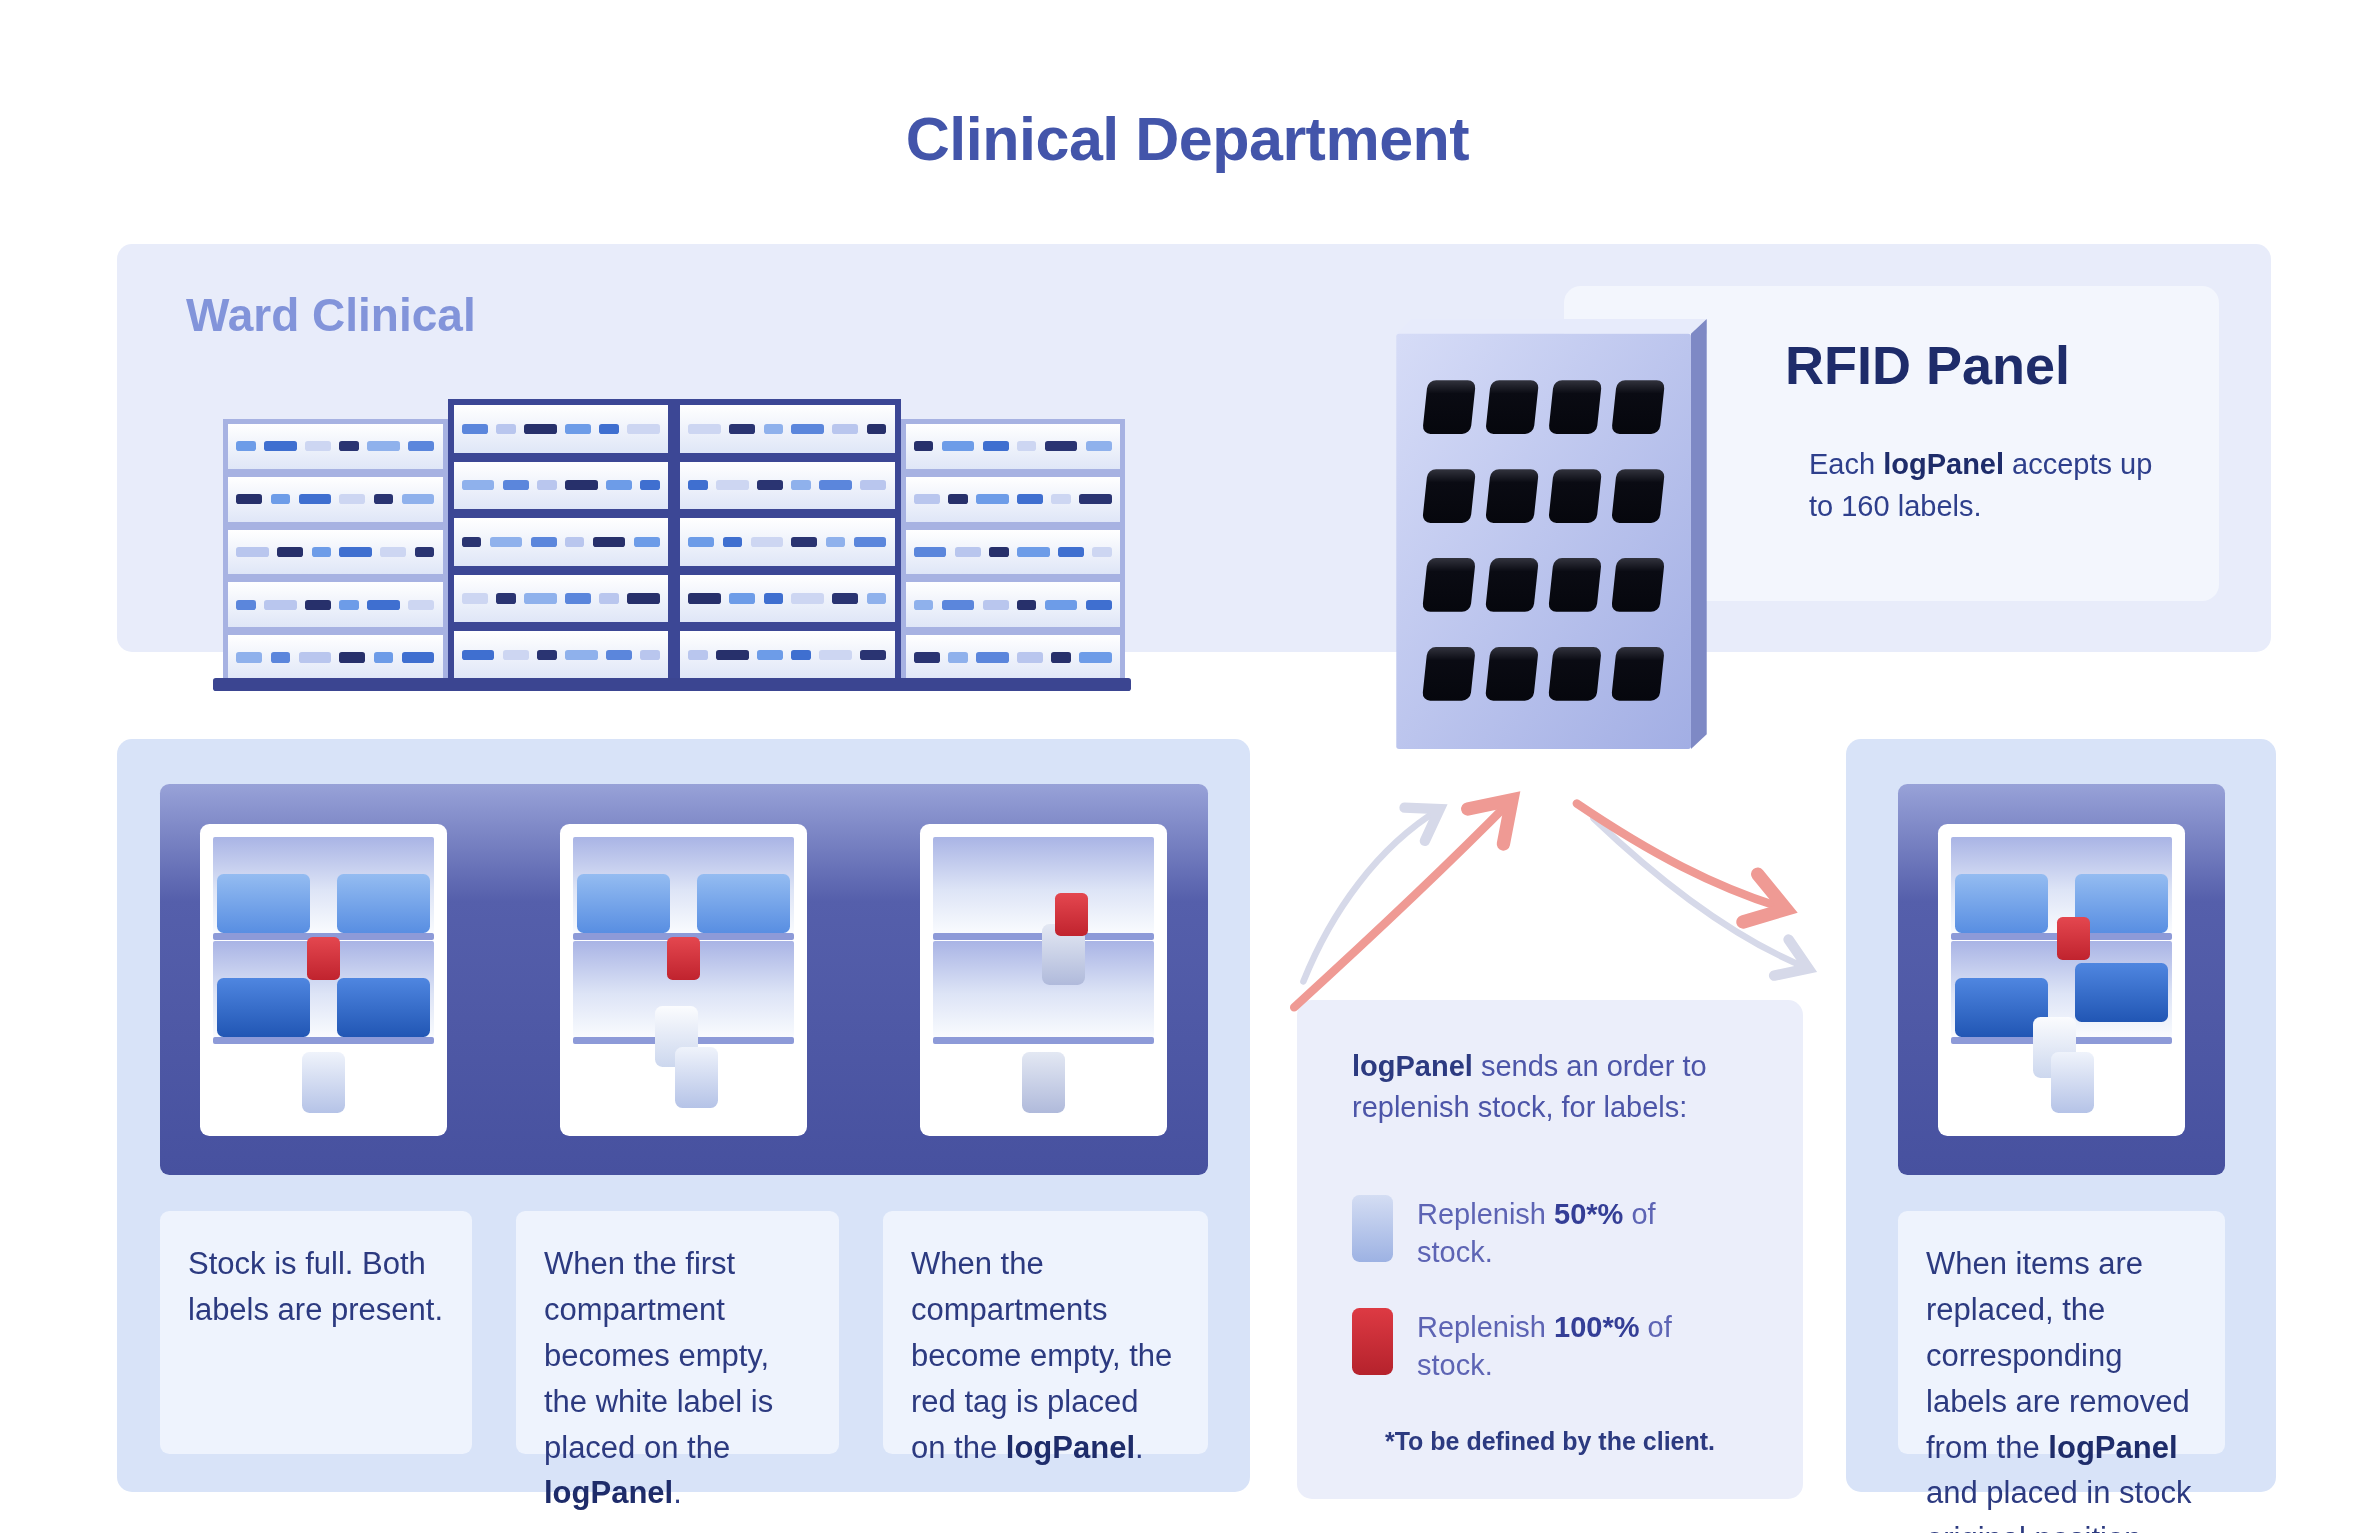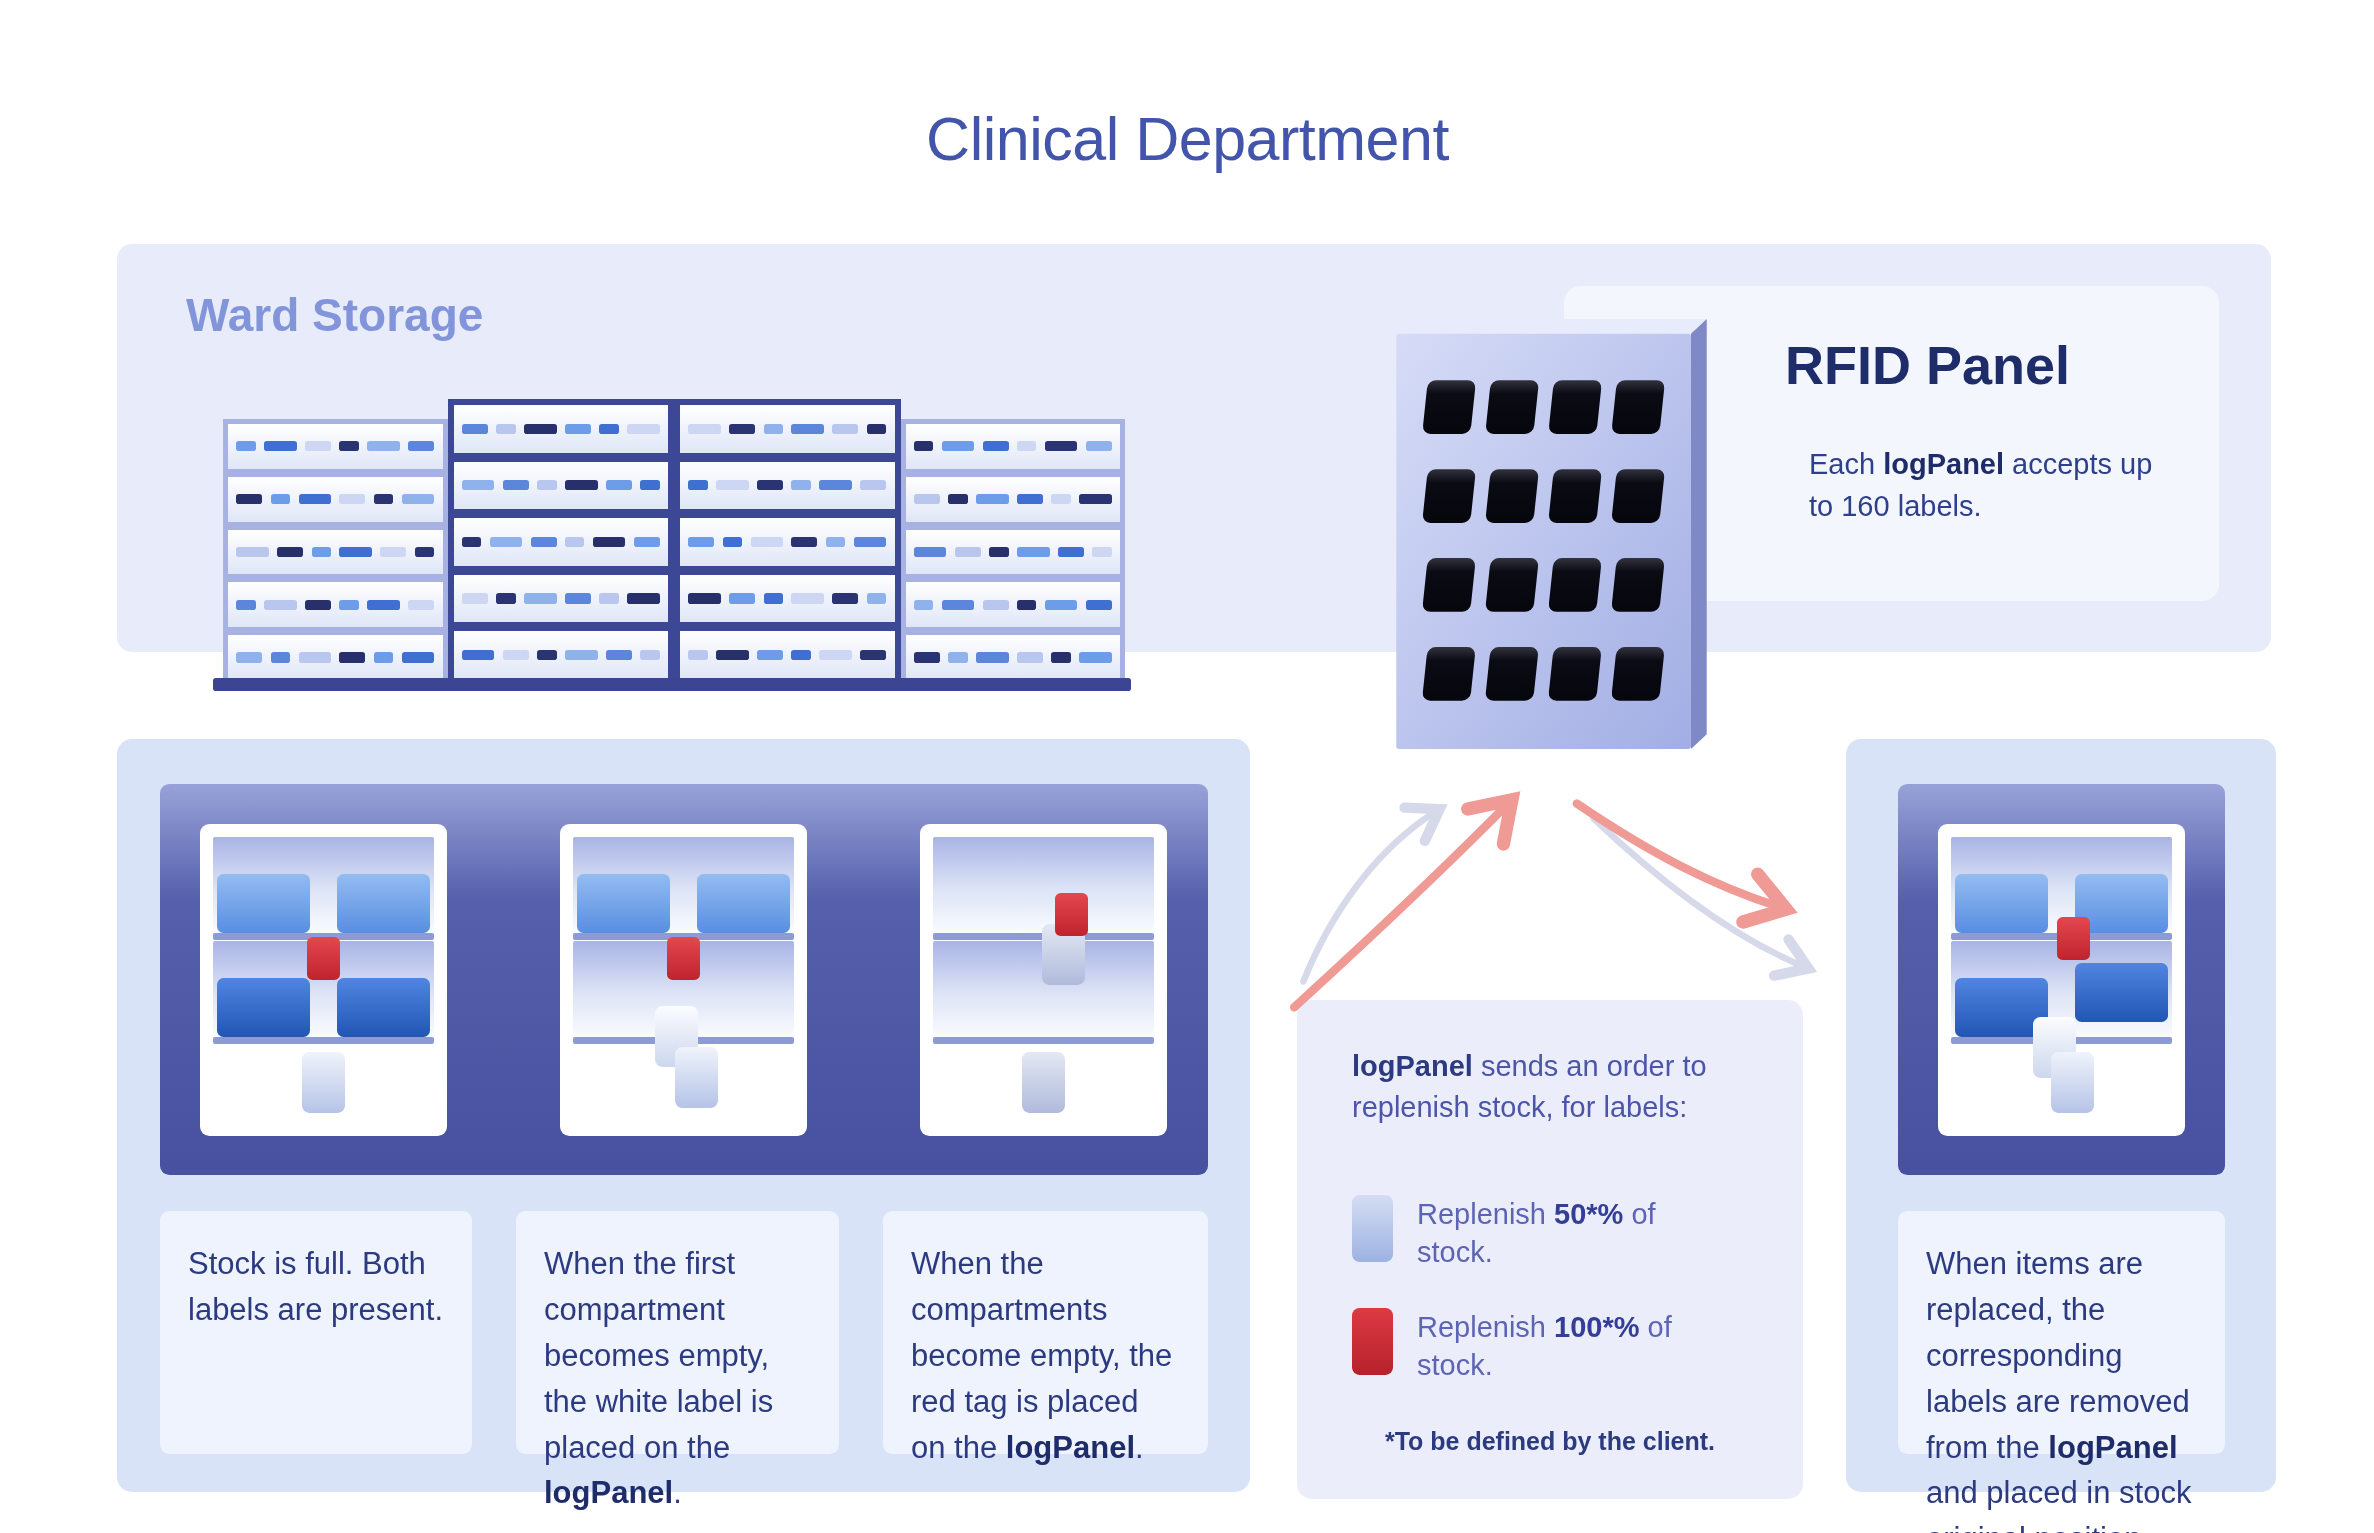--- a/index.html
+++ b/index.html
@@ -2,21 +2,21 @@
 <html style="font-size:15px"><head>
 <meta charset="utf-8">
 <style>
   * { margin:0; padding:0; box-sizing:border-box; }
   body { background:#ffffff; }
   .page { position:relative; width:2375px; height:1533px; background:#ffffff;
           font-family:"Liberation Sans", sans-serif; overflow:hidden; }
 
   
   .title { position:absolute; top:104px; left:0; width:100%; text-align:center;
-           font-size:61px; font-weight:400; color:#4355aa; letter-spacing:-0.5px; }
+           font-size:61px; font-weight:700; color:#4355aa; letter-spacing:-0.5px; }
 
   
   .ward-panel { position:absolute; left:117px; top:244px; width:2154px; height:408px;
                 background:#e8ecfa; border-radius:15px; }
   .ward-heading { position:absolute; left:186px; top:288px; font-size:46px;
                   font-weight:700; color:#8294da; }
 
   .shelving { position:absolute; left:223px; top:399px; width:902px; height:289px;
               display:flex; align-items:flex-end; }
   .shelf-col { flex:1; height:269px; display:flex; flex-direction:column;
@@ -97,21 +97,21 @@
   .arrows { position:absolute; left:1280px; top:759px; pointer-events:none; }
 </style>
 </head>
 <body>
 
 <div class="page">
 
   <h1 class="title">Clinical Department</h1>
 
   <section class="ward-panel"></section>
-  <h2 class="ward-heading">Ward Storage</h2>
+  <h2 class="ward-heading">Ward Clinical</h2>
   <div class="shelving">
       <div class="shelf-col">
         <div class="shelf-row">
           <span class="bin-strip" style="background: rgb(109, 156, 232); flex-grow: 1;"></span>
           <span class="bin-strip" style="background: rgb(63, 111, 208); flex-grow: 3;"></span>
           <span class="bin-strip" style="background: rgb(205, 214, 242); flex-grow: 2;"></span>
           <span class="bin-strip" style="background: rgb(42, 52, 114); flex-grow: 1;"></span>
           <span class="bin-strip" style="background: rgb(143, 177, 236); flex-grow: 3;"></span>
           <span class="bin-strip" style="background: rgb(91, 134, 220); flex-grow: 2;"></span>
         </div>

